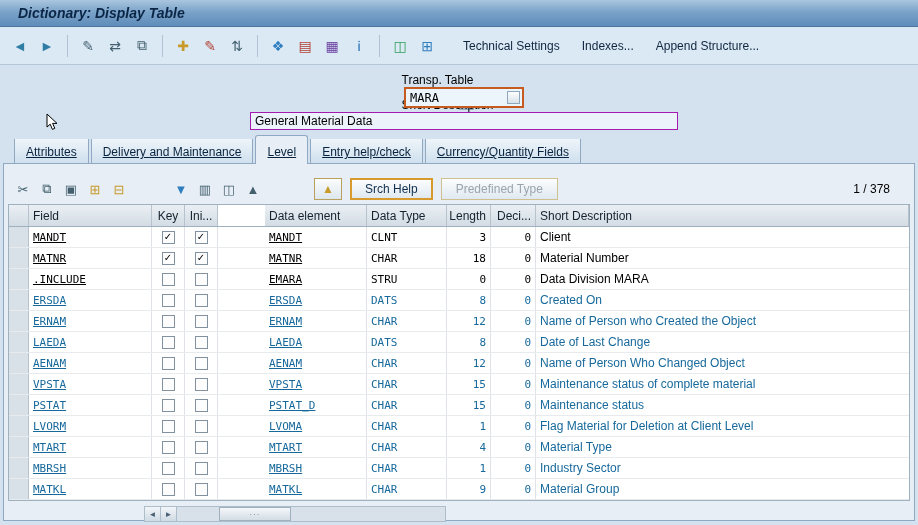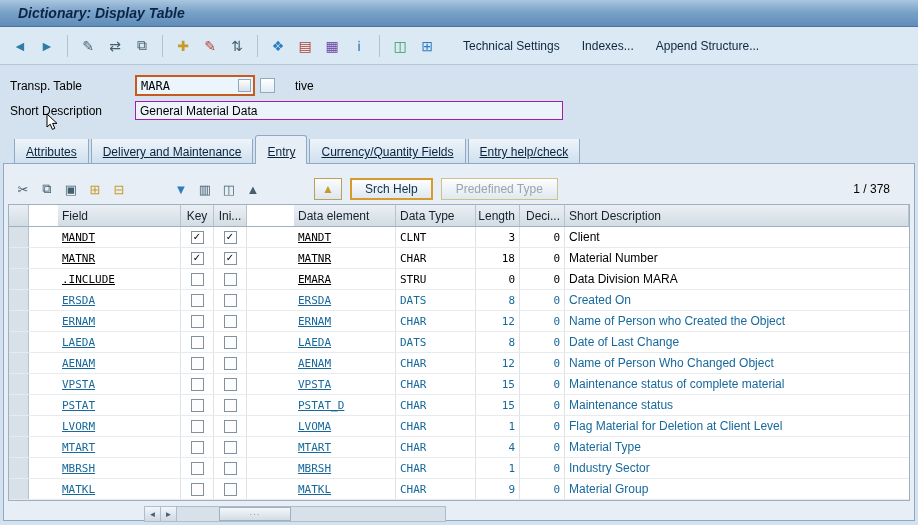--- a/index.html
+++ b/index.html
@@ -16,21 +16,21 @@
     display:flex; align-items:center; padding:0 8px; }
   .tb-icons { display:flex; align-items:center; gap:3px; }
   .tb-icon { width:24px; height:24px; display:flex; align-items:center; justify-content:center;
     font-size:14px; border-radius:2px; cursor:default; }
   .tb-sep { width:1px; height:22px; background:#b0c2d3; margin:0 5px; }
   .tb-buttons { display:flex; align-items:center; gap:6px; margin-left:16px; }
   .tb-btn { padding:4px 8px; color:#10263f; cursor:default; white-space:nowrap; }
 
   
   .form-area { position:relative; height:74px; padding:8px 0 0 10px; background:#d3e2ee; }
-  .form-row { display:flex; align-items:center; height:25px; }
+  .form-row { display:flex; align-items:center; height:25px;flex-direction:column; }
   .form-label { width:125px; color:#000; }
   .field-wrap { position:relative; display:inline-flex; align-items:center; }
   .table-input { width:120px; height:21px; border:2px solid #c75b1d; background:#ecf5fb;
     font-family:"DejaVu Sans Mono",monospace; font-size:12px; padding:1px 17px 1px 4px; color:#000; }
   .matchcode { position:absolute; right:4px; width:13px; height:13px; border:1px solid #8fa7bc;
     background:linear-gradient(#fdfdfd,#d8e2ea); }
   .status-icon { width:15px; height:15px; margin-left:5px; border:1px solid #93a9be;
     background:linear-gradient(#ffffff,#e2ecf4); }
   .status-text { margin-left:20px; }
   .desc-input { width:428px; height:19px; border:1px solid #a21caf; background:#ecf3fa;
@@ -58,21 +58,21 @@
   .counter { margin-left:auto; margin-right:14px; color:#000; }
 
   
   .grid { margin:2px 4px 0 4px; border:1px solid #9fb0bf; background:#fff; }
   .gridrow { display:flex; height:21px; border-bottom:1px solid #e8ebee; background:#fff; }
   .gridrow.header { height:22px; border-bottom:1px solid #9fb0bf; }
   .gridrow.header .cell { background:linear-gradient(#eaeff4,#d3dce4); border-right:1px solid #b7c2cc; color:#15232e; }
   .cell { border-right:1px solid #dfe3e7; padding:0 4px; display:flex; align-items:center;
     overflow:hidden; white-space:nowrap; }
   .c-sel  { width:20px; background:#d9e1e8; border-right:1px solid #b7c2cc; }
-  .c-field{ width:123px;margin-left:29px; }
+  .c-field{ width:123px; }
   .c-key  { width:33px; justify-content:center; }
   .c-ini  { width:33px; justify-content:center; }
   .c-del  { width:102px;margin-left:47px; }
   .c-type { width:80px; }
   .c-len  { width:44px; justify-content:flex-end; }
   .c-dec  { width:45px; justify-content:flex-end; }
   .c-desc { flex:1; border-right:none; }
   .gridrow.header .c-len { justify-content:flex-end; }
   .mono { font-family:"DejaVu Sans Mono",monospace; font-size:11px; }
   .link { text-decoration:underline; cursor:pointer; }
@@ -141,23 +141,23 @@
     <input class="desc-input" readonly="" value="General Material Data" style="">
   </div>
   <svg class="cursor" width="14" height="18" viewBox="0 0 14 18">
     <polygon points="1,1 1,14 4.2,11.2 6.4,16.4 8.8,15.3 6.6,10.4 11,10.4" fill="#ffffff" stroke="#000000" stroke-width="1"></polygon>
   </svg>
 </div>
 
 <div class="tabstrip">
     <span class="tab">Attributes</span>
     <span class="tab">Delivery and Maintenance</span>
-    <span class="tab active">Entry</span>
+    <span class="tab active">Level</span>
+    <span class="tab">Entry help/check</span>
     <span class="tab">Currency/Quantity Fields</span>
-    <span class="tab">Entry help/check</span>
   </div>
 
 <div class="tabpanel">
   <div class="fields-toolbar">
     <div class="ft-group">
         <span class="ft-icon" style="color: rgb(68, 96, 111);">✂</span>
         <span class="ft-icon" style="color: rgb(68, 96, 111);">⧉</span>
         <span class="ft-icon" style="color: rgb(68, 96, 111);">▣</span>
         <span class="ft-icon" style="color: rgb(199, 154, 42);">⊞</span>
         <span class="ft-icon" style="color: rgb(199, 154, 42);">⊟</span>

